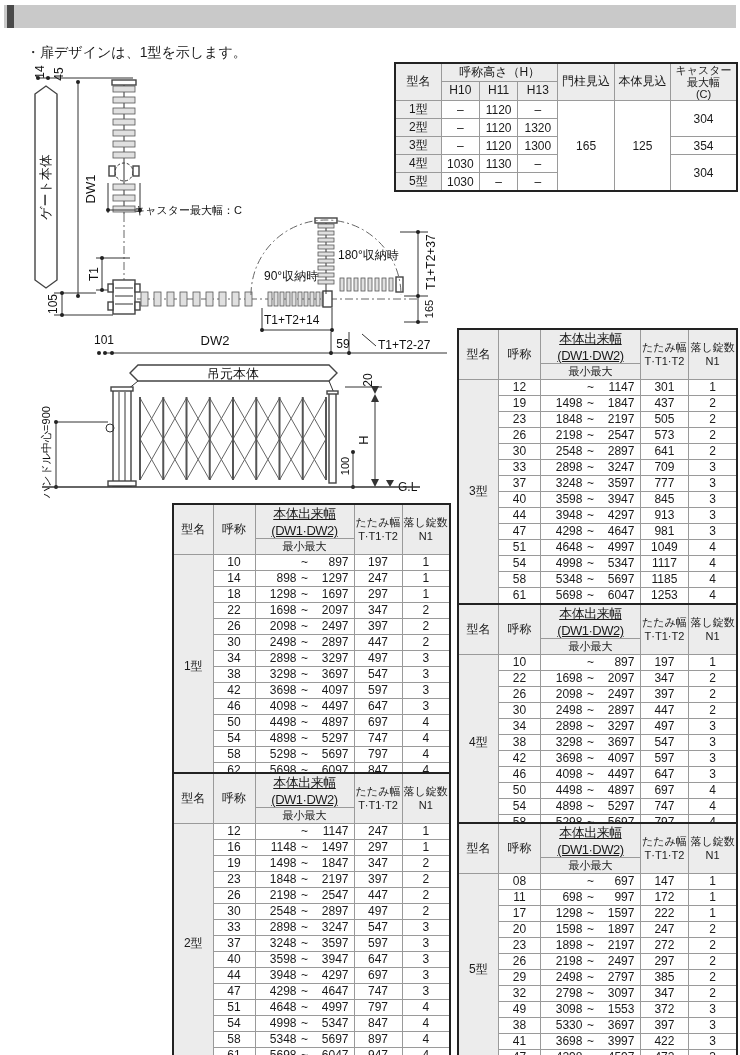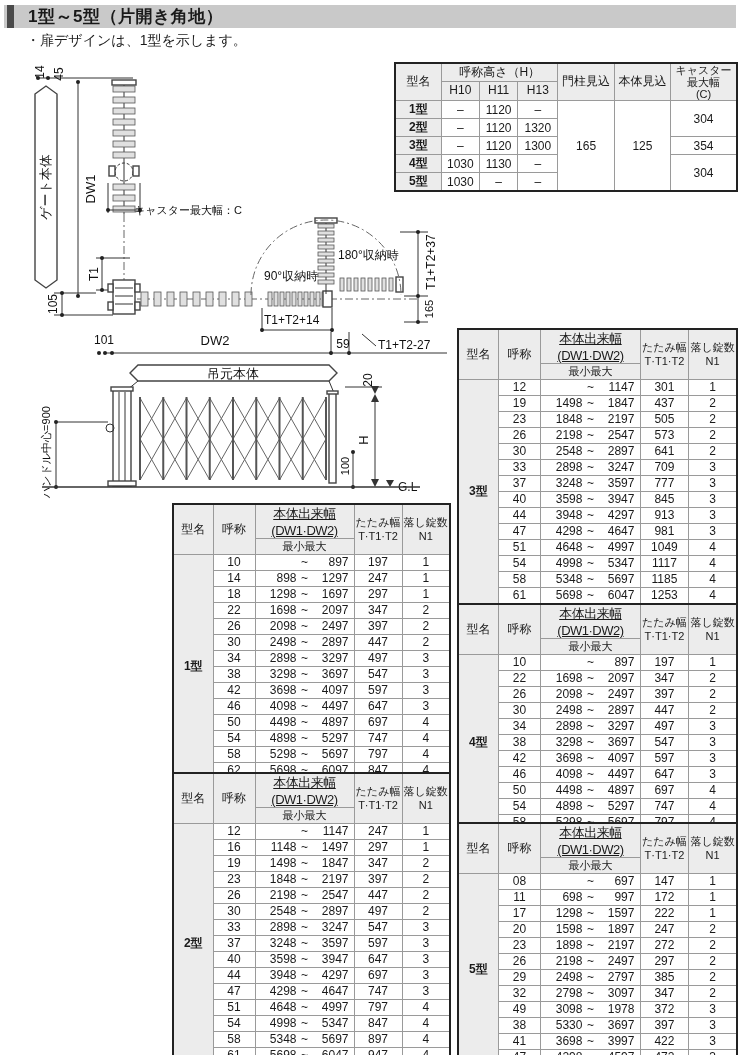--- a/index.html
+++ b/index.html
@@ -3,26 +3,26 @@
 <meta charset="utf-8">
 <style>
   *{margin:0;padding:0;box-sizing:border-box;}
   html,body{width:740px;height:1055px;}
   body{position:relative;background:#fff;color:#1a1a1a;
        font-family:"Liberation Sans","DejaVu Sans",sans-serif;overflow:hidden;}
   .titlebar{position:absolute;left:4px;top:5px;width:732px;height:23px;background:#c9c9c9;
             display:flex;align-items:center;}
   .titlebar .accent{position:absolute;left:3px;top:0;width:7px;height:23px;background:#4a4a4a;}
   .titlebar h1{font-size:17px;font-weight:bold;margin-left:24px;letter-spacing:.5px;}
-  .note{position:absolute;left:26px;top:32px;font-size:14px;}
+  .note{position:absolute;left:26px;top:44px;font-size:14px;}
 
   table{border-collapse:collapse;table-layout:fixed;background:#fff;}
   th,td{border:1px solid #9a9a9a;text-align:center;vertical-align:middle;padding:0;}
   thead th{background:#ececec;font-weight:normal;}
-  .mcell{background:#ececec;font-size:12px;font-weight:bold;}
+  .mcell{background:#ececec;font-size:12px;}
 
   .htable{position:absolute;left:394px;top:62px;width:344px;border:2px solid #222;font-size:12px;}
   .htable thead th{font-size:12px;height:18px;line-height:1.15;}
   .htable thead th.cast{font-size:11px;line-height:1.1;text-align:center;}
   .htable tbody td{height:17px;}
 
   .spec{position:absolute;border:2px solid #222;font-size:12px;}
   .spec thead th.h-width{font-size:13px;letter-spacing:-.5px;height:16px;text-decoration:underline;}
   .spec thead th.two{font-size:11px;line-height:1.2;}
   .spec thead th.one{font-size:12px;}
@@ -40,21 +40,20 @@
   .dashdot{stroke:#666;stroke-width:1;fill:none;stroke-dasharray:8 3 2 3;}
   .dot{fill:#222;stroke:none;}
   .solidfill{fill:#333;stroke:none;}
   .outline{fill:#fff;stroke:#444;stroke-width:1.4;}
 </style>
 </head>
 <body>
 
 <div class="titlebar">
   <div class="accent"></div>
-  <h1>1型～5型（片開き角地）</h1>
 </div>
 <div class="note">・扉デザインは、1型を示します。</div>
 
 <svg width="460" height="448" viewBox="0 0 460 448" style="position:absolute;left:0;top:56px;">
 
   <line class="thin" x1="38" y1="22" x2="133" y2="22"></line>
   <circle class="dot" cx="38" cy="22" r="2"></circle>
     <circle class="dot" cx="48" cy="22" r="2"></circle>
   <text font-size="12" text-anchor="middle" transform="rotate(-90 44 16)" x="44" y="16">14</text>
   <text font-size="12" text-anchor="middle" transform="rotate(-90 63 18)" x="63" y="18">45</text>
@@ -1228,21 +1227,21 @@
         </td>
         <td>347</td>
         <td>2</td>
       </tr>
       <tr>
         <td>49</td>
         <td>
           <div class="wflex">
             <span class="mn">3098</span>
             <span class="tl">~</span>
-            <span class="mx">1978</span>
+            <span class="mx">1553</span>
           </div>
         </td>
         <td>372</td>
         <td>3</td>
       </tr>
       <tr>
         <td>38</td>
         <td>
           <div class="wflex">
             <span class="mn">5330</span>

